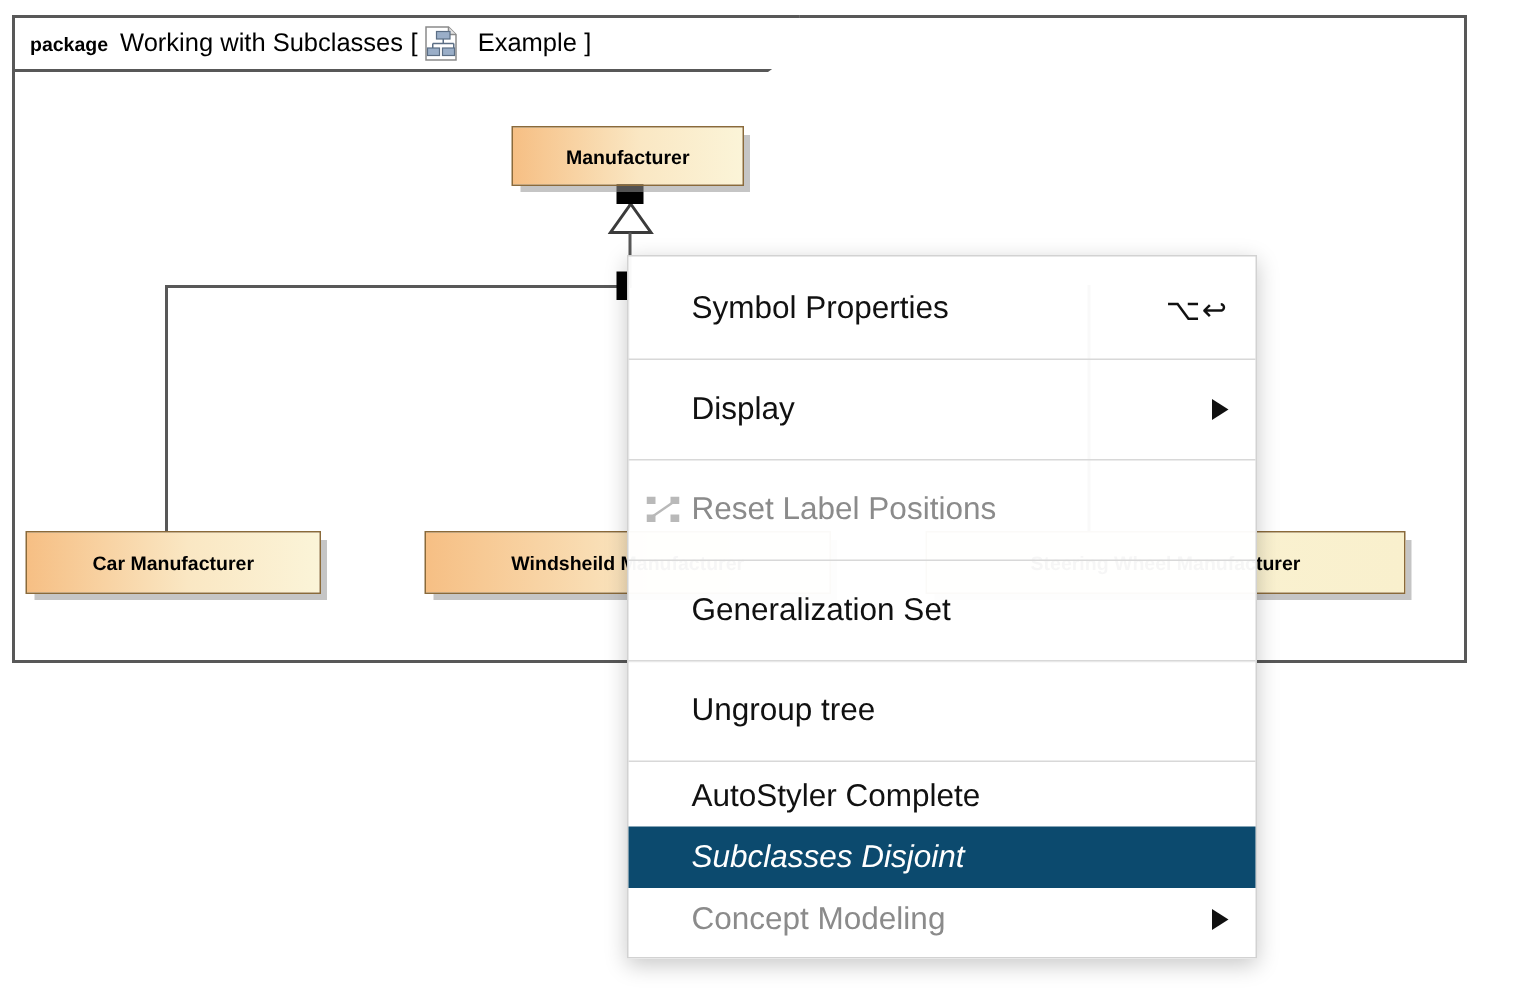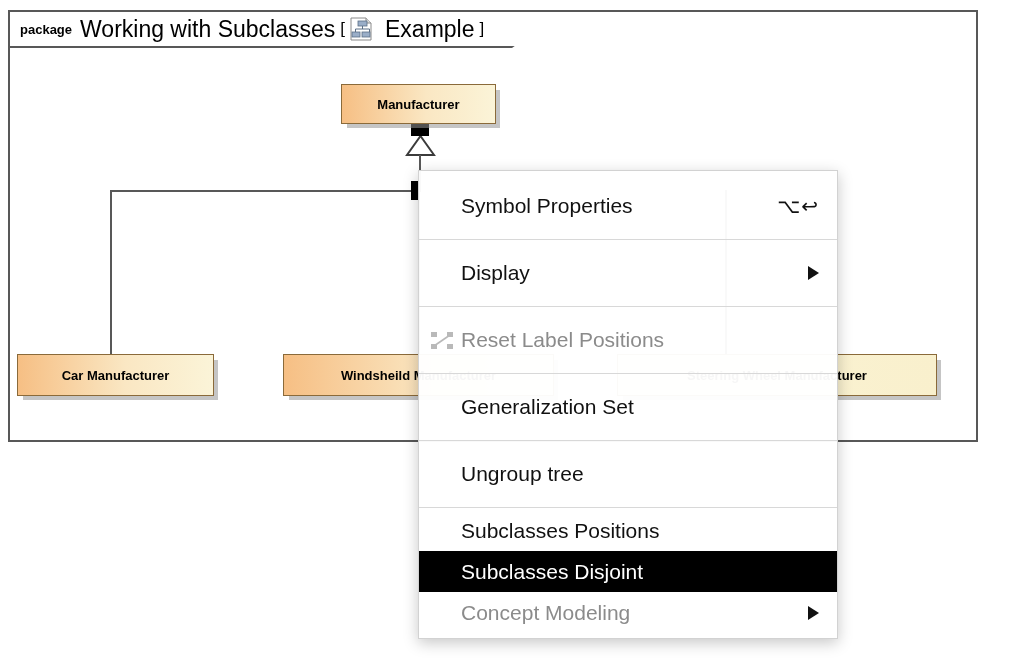--- a/index.html
+++ b/index.html
@@ -29,21 +29,21 @@
     border: 2px solid #585858;
     border-right: none;
     -webkit-clip-path: polygon(0 0, 100% 0, 100% 60%, 96% 100%, 0 100%);
     clip-path: polygon(0 0, 100% 0, 100% 60%, 96% 100%, 0 100%);
     display: flex;
     align-items: center;
     padding-left: 10px;
     white-space: nowrap;
   }
   .pkg-kw { font-weight: bold; font-size: 13px; color: #000; }
-  .pkg-name { font-size: 23px; color: #000; margin-left: 8px; }
+  .pkg-name { font-size: 17px; color: #000; margin-left: 8px; }
   .pkg-br { font-size: 17px; color: #000; margin-left: 5px; }
   .pkg-icon {
     display: inline-block;
     width: 22px; height: 24px;
     margin: 0 5px;
     position: relative;
     vertical-align: middle;
   }
 
   
@@ -85,21 +85,21 @@
   .mi {
     position: relative;
     display: flex;
     align-items: center;
     height: 41px;
     padding: 0 18px 0 42px;
     white-space: nowrap;
   }
   .mi .lbl { flex: 1 1 auto; }
   .mi.disabled { color: #8b8b8b; }
-  .mi.selected { background: #000000; color: #ffffff; }
+  .mi.selected { background: #0c4a6e; color: #ffffff; font-style: italic; }
   .mi .shortcut {
     font-size: 20px;
     letter-spacing: 1px;
     color: #111;
     margin-left: 18px;
   }
   .mi .arrow {
     width: 0; height: 0;
     border-left: 11px solid #111;
     border-top: 7px solid transparent;
@@ -216,21 +216,21 @@
 
     <div class="sep"></div>
 
     <div class="mi tall">
       <span class="lbl">Ungroup tree</span>
     </div>
 
     <div class="sep"></div>
 
     <div class="mi">
-      <span class="lbl">Subclasses Positions</span>
+      <span class="lbl">AutoStyler Complete</span>
     </div>
 
     <div class="mi selected">
       <span class="lbl">Subclasses Disjoint</span>
     </div>
 
 
     <div class="mi disabled">
       <span class="lbl">Concept Modeling</span>
       <span class="arrow"></span>

